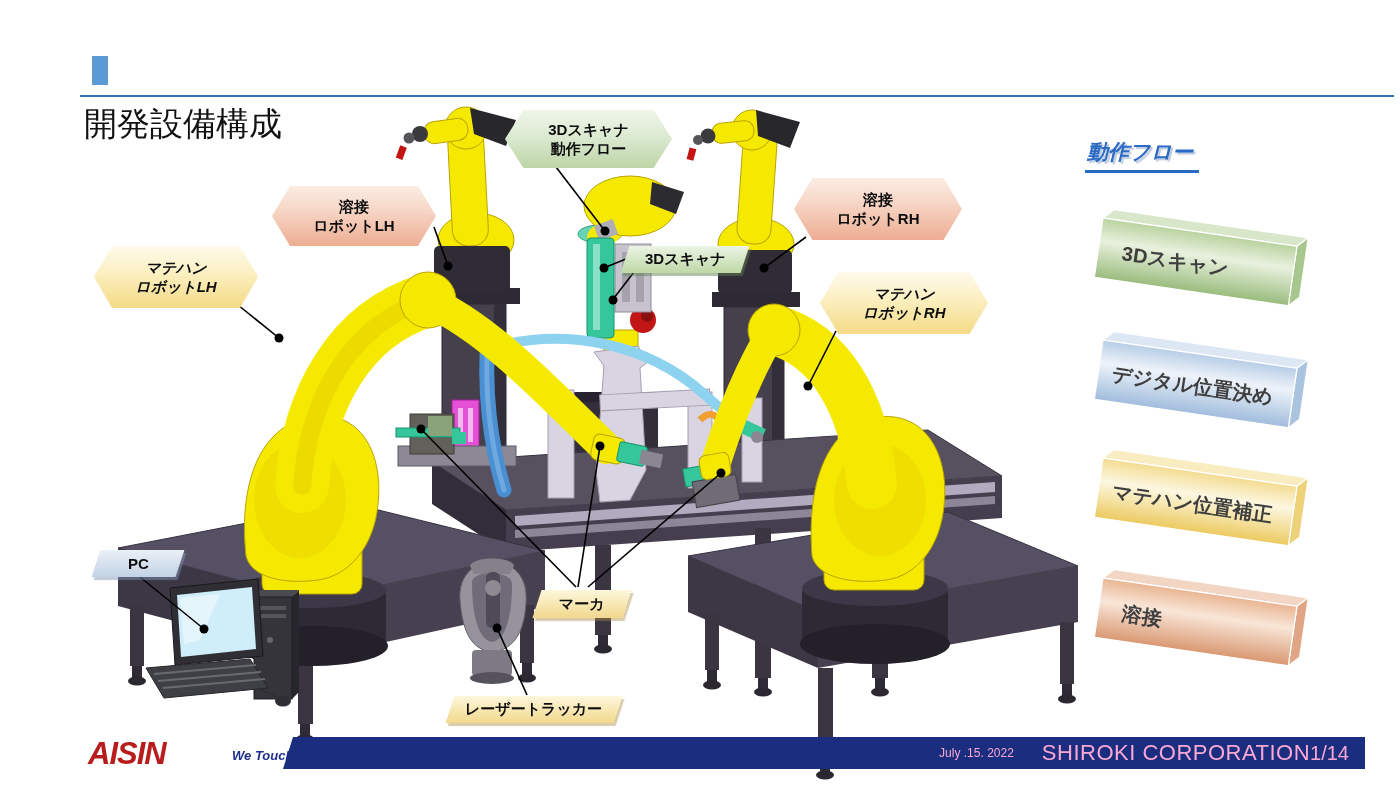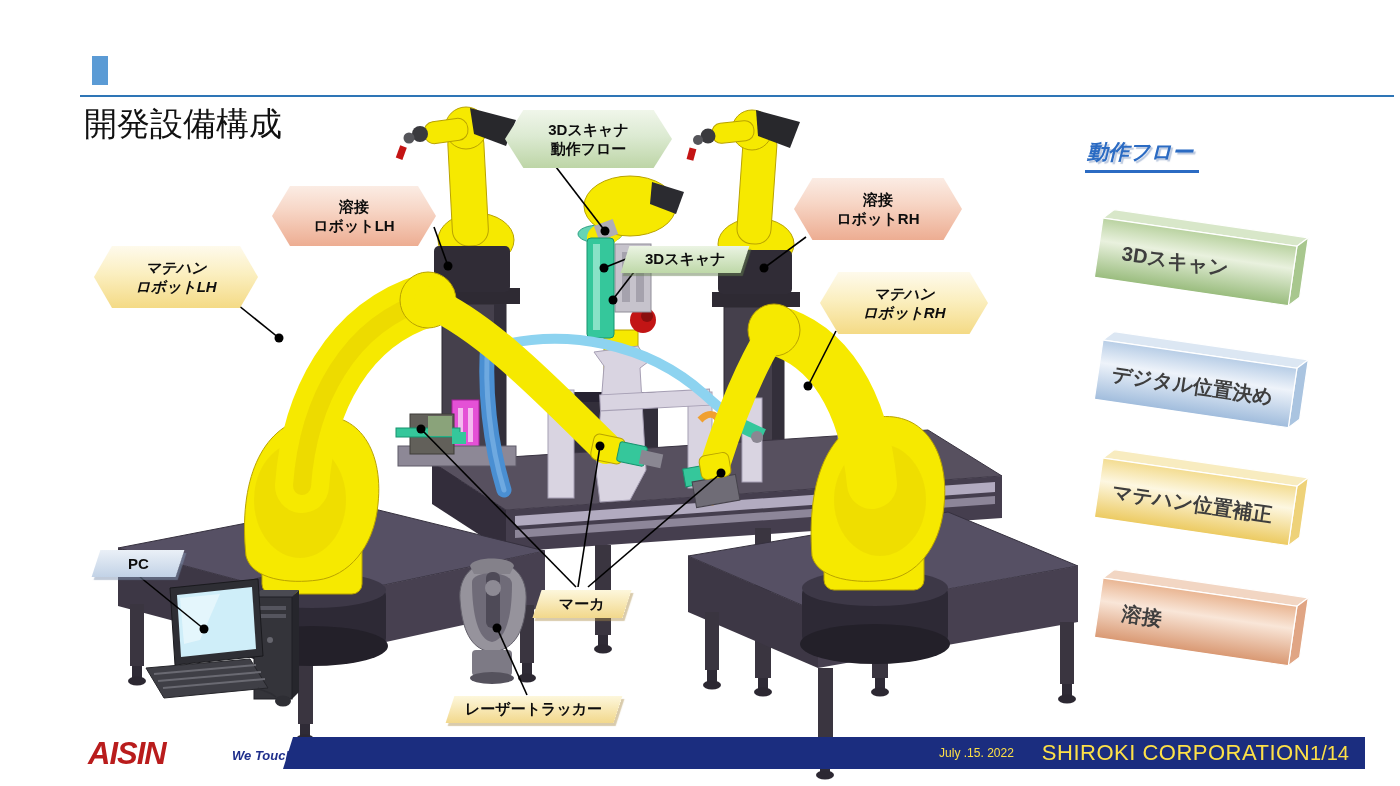--- a/index.html
+++ b/index.html
@@ -39,21 +39,21 @@
       text-shadow:2px 2px 1px rgba(150,170,205,.65);white-space:nowrap;}
   .slab-text{font-size:20px;font-weight:600;fill:#3e3e3e;font-family:"Liberation Sans","DejaVu Sans",sans-serif;}
 
   
   .aisin-logo{position:absolute;left:88px;top:736px;font-size:31px;font-weight:800;font-style:italic;
       color:#b91c1c;letter-spacing:-1px;white-space:nowrap;}
   .tagline{position:absolute;left:232px;top:748px;font-size:13px;font-weight:bold;font-style:italic;
       color:#1F2F8C;white-space:nowrap;}
   .footer-bar{position:absolute;left:283px;top:737px;width:1082px;height:32px;background:#1B2D7F;
       clip-path:polygon(10px 0,100% 0,100% 100%,0 100%);
-      display:flex;align-items:center;justify-content:flex-end;color:#fde047;}
+      display:flex;align-items:center;justify-content:flex-end;color:#f9a8d4;}
   .footer-date{font-size:12px;margin-right:28px;}
   .footer-company{font-size:22px;letter-spacing:.5px;}
   .footer-page{font-size:20px;margin-right:16px;}
 </style>
 </head>
 <body>
 
 <div class="slide">
 
   <svg class="scene" viewBox="0 0 1400 786">

